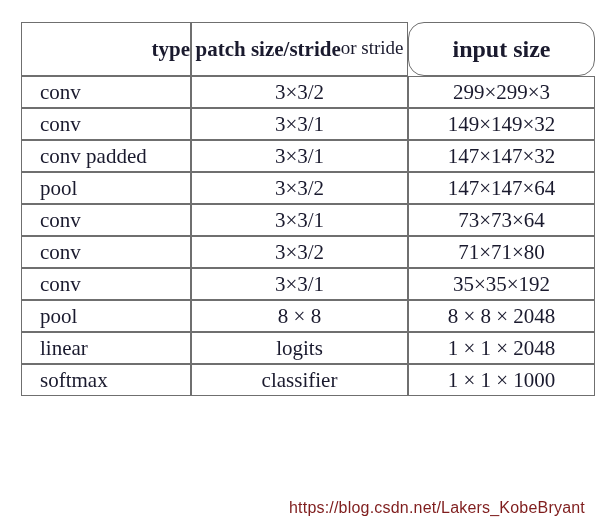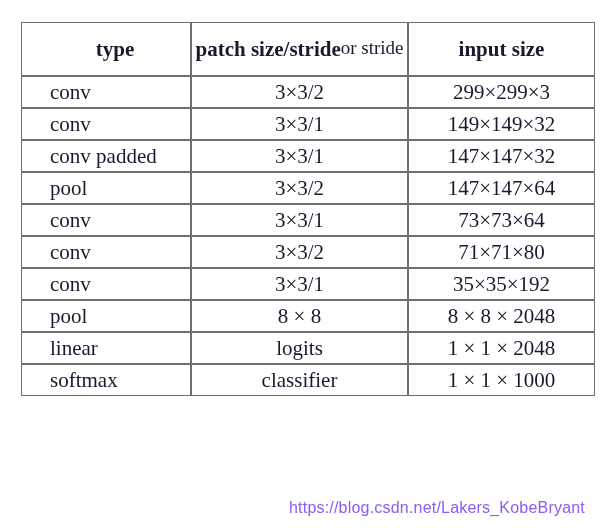--- a/index.html
+++ b/index.html
@@ -49,26 +49,27 @@
   
   thead th {
     height: 54px;
     border-bottom-width: 2px;
     border-bottom-color: #555;
     font-size: 20px;
   }
   thead th.h-type {
     font-weight: bold;
     font-size: 21px;
-    text-align: center;
+    text-align: right;
     padding-left: 18px;
   }
   thead th.h-input {
     font-weight: bold;
-    font-size: 21px;
+    font-size: 24px;
+    border-radius: 16px;
   }
   .hdr-two-line {
     display: flex;
     flex-direction: row;
     justify-content: center;
     line-height: 1.08;
   }
   .hdr-line1 {
     font-weight: bold;
     font-size: 21px;
@@ -78,21 +79,21 @@
     font-size: 19px;
   }
 
   
   tbody td {
     height: 32px;
     font-size: 21px;
   }
   tbody td.cell-type {
     text-align: left;
-    padding-left: 28px;
+    padding-left: 18px;
     white-space: nowrap;
   }
   tbody td.cell-patch {
     position: relative;
     white-space: nowrap;
   }
   tbody td.cell-input {
     white-space: nowrap;
   }
 
@@ -112,21 +113,21 @@
     box-sizing: border-box;
     pointer-events: none;
   }
 
   #watermark {
     position: absolute;
     left: 289px;
     top: 499px;
     font-family: "Liberation Sans", sans-serif;
     font-size: 16px;
-    color: #8b5cf6;
+    color: #7f1d1d;
     letter-spacing: 0.2px;
     white-space: nowrap;
     user-select: none;
   }
 </style>
 </head>
 <body>
 
 <div id="table-wrap">
   <table class="arch-table">

